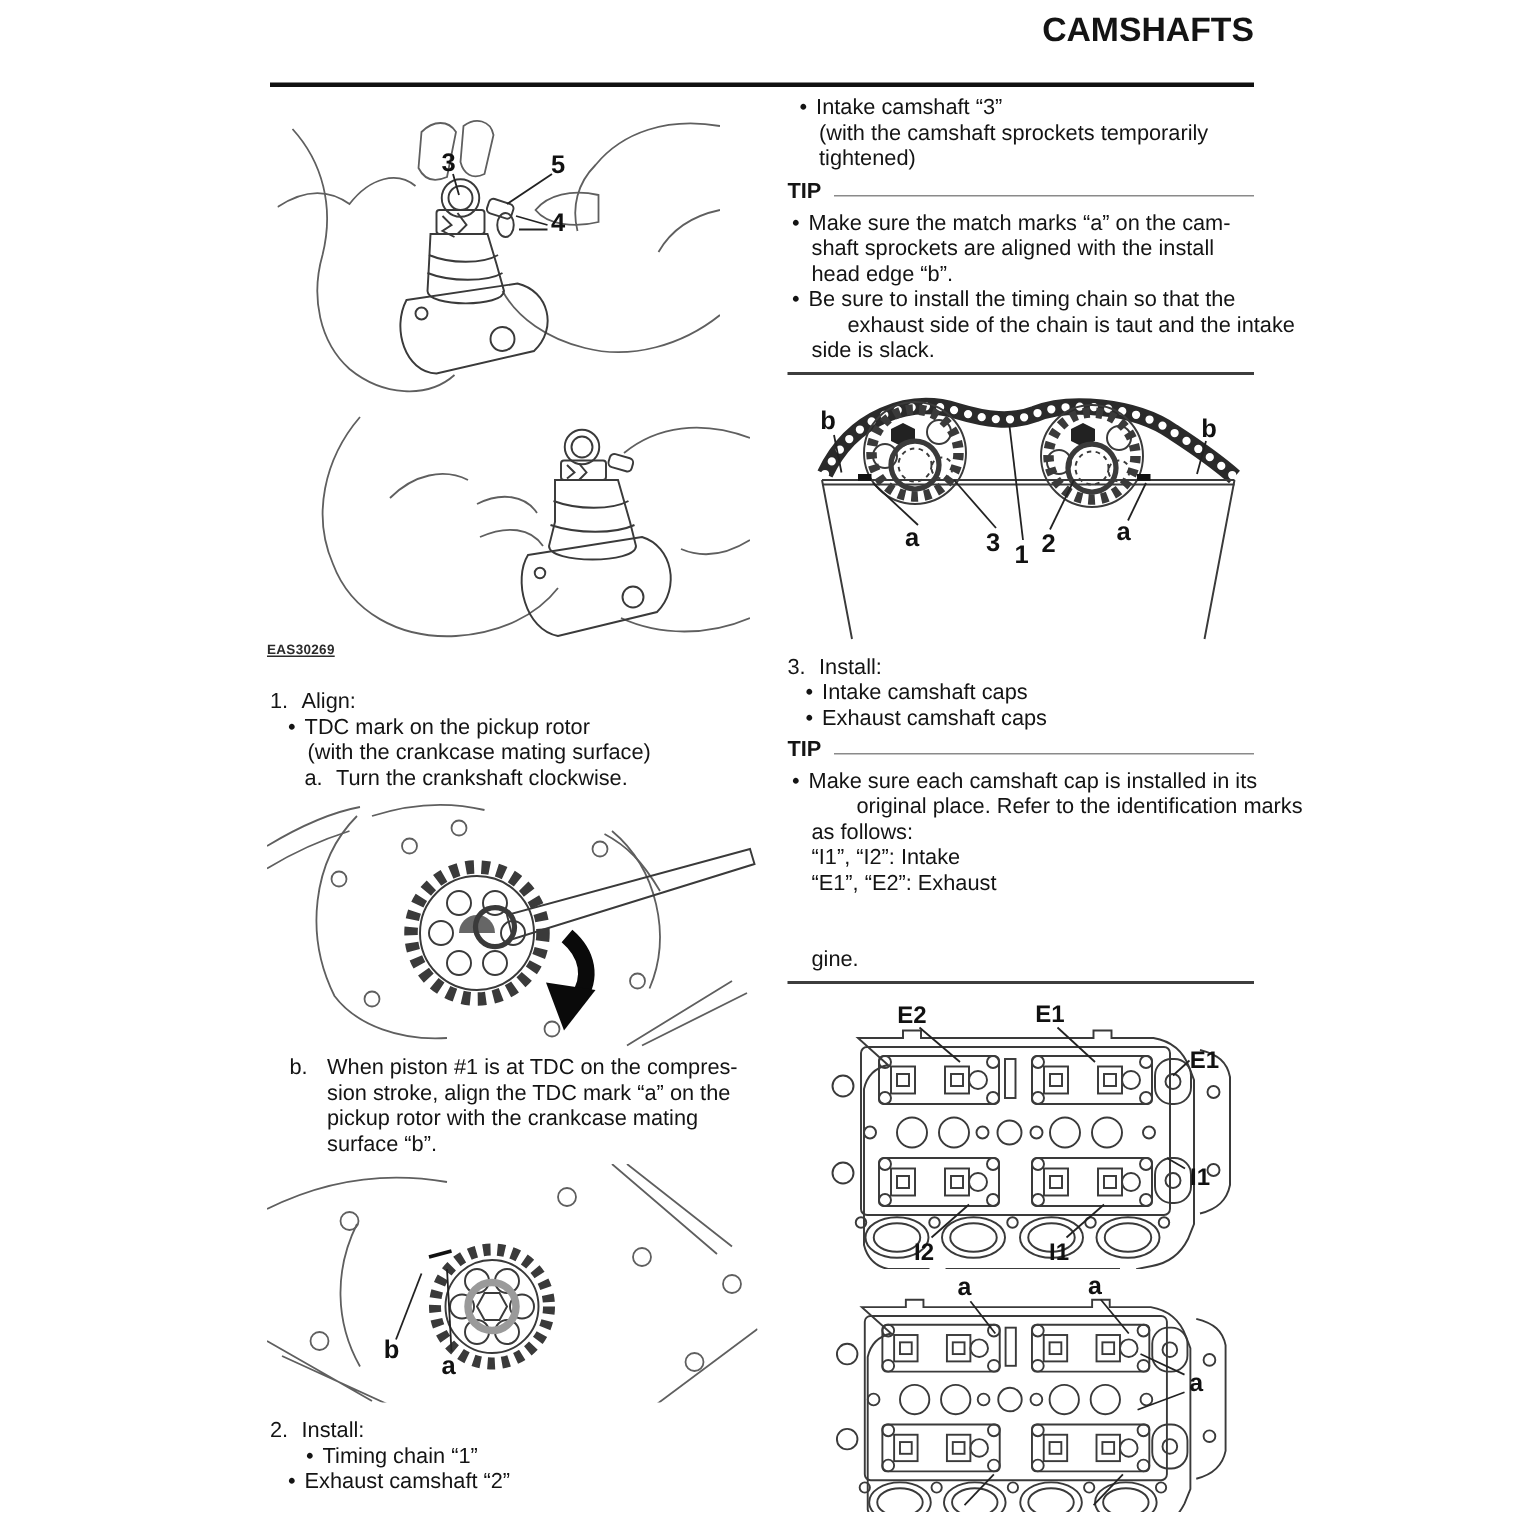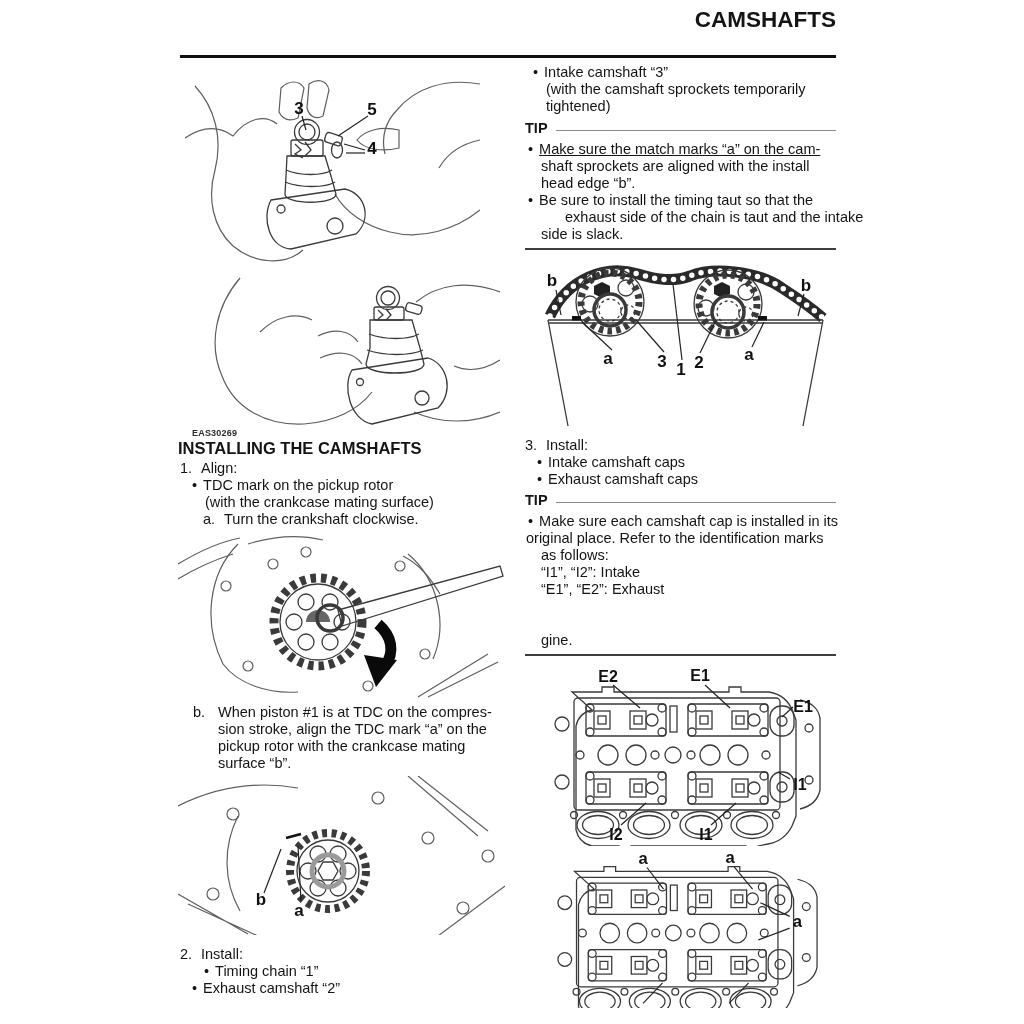--- a/index.html
+++ b/index.html
@@ -86,22 +86,21 @@
         <rect x="56" y="18" width="16" height="9" rx="3" transform="rotate(16 64 22)"></rect>
         <path d="M20,34 L62,34 L70,62 L74,78 C74,90 16,90 16,78 L20,62 Z"></path>
         <path d="M19,48 C35,54 58,54 69,48 M17,64 C35,70 60,70 73,64"></path>
         <path d="M2,84 L78,72 C98,78 104,106 88,122 L22,138 C0,134 -8,100 2,84 Z"></path>
         <circle cx="72" cy="112" r="7"></circle>
           <circle cx="10" cy="96" r="3.5"></circle>
       </g>
     </svg>
   </div>
 
-  <div class="code" style="left:192px;top:428px;">EAS30269</div>
-  <div class="h1" style="left:178px;top:439px;">INSTALLING THE CAMSHAFTS</div>
+  <div class="code" style="left:178px;top:428px;text-decoration:underline;">EAS30269</div>
 
   <div class="t" style="left:180px;top:460px;"><span>1.</span></div>
   <div class="t" style="left:201px;top:460px;">Align:</div>
   <div class="t" style="left:192px;top:477px;"><span class="blt">•</span><span>TDC mark on the pickup rotor</span></div>
   <div class="t" style="left:205px;top:494px;">(with the crankcase mating surface)</div>
   <div class="t" style="left:203px;top:511px;"><span>a.</span></div>
   <div class="t" style="left:224px;top:511px;">Turn the crankshaft clockwise.</div>
 
   <div class="fig" style="left:178px;top:534px;">
     <svg width="327" height="164" viewBox="0 0 327 164">
@@ -191,24 +190,24 @@
   <div class="t" style="left:192px;top:980px;"><span class="blt">•</span><span>Exhaust camshaft “2”</span></div>
 
   <div class="t" style="left:533px;top:64px;"><span class="blt">•</span><span>Intake camshaft “3”</span></div>
   <div class="t" style="left:546px;top:81px;">(with the camshaft sprockets temporarily</div>
   <div class="t" style="left:546px;top:98px;">tightened)</div>
 
   <div class="tiprow" style="left:525px;top:120px;width:311px;">
     <span class="lbl">TIP</span>
       <span class="ln"></span>
   </div>
-  <div class="t" style="left:528px;top:141px;text-decoration:underline;"><span class="blt">•</span><span>Make sure the match marks “a” on the cam-</span></div>
+  <div class="t" style="left:528px;top:141px;"><span class="blt">•</span><span>Make sure the match marks “a” on the cam-</span></div>
   <div class="t" style="left:541px;top:158px;">shaft sprockets are aligned with the install</div>
   <div class="t" style="left:541px;top:175px;">head edge “b”.</div>
-  <div class="t" style="left:528px;top:192px;"><span class="blt">•</span><span>Be sure to install the timing taut so that the</span></div>
+  <div class="t" style="left:528px;top:192px;"><span class="blt">•</span><span>Be sure to install the timing chain so that the</span></div>
   <div class="t" style="left:541px;top:209px;margin-left:24px;">exhaust side of the chain is taut and the intake</div>
   <div class="t" style="left:541px;top:226px;">side is slack.</div>
   <div class="hrule" style="left:525px;top:248px;width:311px;"></div>
 
   <div class="fig" style="left:540px;top:260px;">
     <svg width="300" height="168" viewBox="0 0 300 168">
       <g>
         <path d="M10,56 C28,18 66,4 98,14 C118,20 134,22 150,16 C172,7 216,10 242,28 C262,41 274,50 283,58" stroke="#2a2a2a" stroke-width="11" fill="none"></path>
         <path d="M10,56 C28,18 66,4 98,14 C118,20 134,22 150,16 C172,7 216,10 242,28 C262,41 274,50 283,58" stroke="#ffffff" stroke-width="5.5" fill="none" stroke-dasharray="0,9.5" stroke-linecap="round"></path>
       </g>
@@ -260,21 +259,21 @@
   <div class="t" style="left:525px;top:437px;"><span>3.</span></div>
   <div class="t" style="left:546px;top:437px;">Install:</div>
   <div class="t" style="left:537px;top:454px;"><span class="blt">•</span><span>Intake camshaft caps</span></div>
   <div class="t" style="left:537px;top:471px;"><span class="blt">•</span><span>Exhaust camshaft caps</span></div>
 
   <div class="tiprow" style="left:525px;top:492px;width:311px;">
     <span class="lbl">TIP</span>
       <span class="ln"></span>
   </div>
   <div class="t" style="left:528px;top:513px;"><span class="blt">•</span><span>Make sure each camshaft cap is installed in its</span></div>
-  <div class="t" style="left:526px;top:530px;text-align:right;">original place. Refer to the identification marks</div>
+  <div class="t" style="left:571px;top:530px;text-align:right;">original place. Refer to the identification marks</div>
   <div class="t" style="left:541px;top:547px;">as follows:</div>
   <div class="t" style="left:541px;top:564px;">“I1”, “I2”: Intake</div>
   <div class="t" style="left:541px;top:581px;">“E1”, “E2”: Exhaust</div>
   <div class="t" style="left:541px;top:632px;">gine.</div>
   <div class="hrule" style="left:525px;top:654px;width:311px;"></div>
 
   <div class="fig" style="left:550px;top:666px;">
     <svg width="275" height="180" viewBox="0 0 275 180">
       <defs>
         <g id="head-art" class="art">

